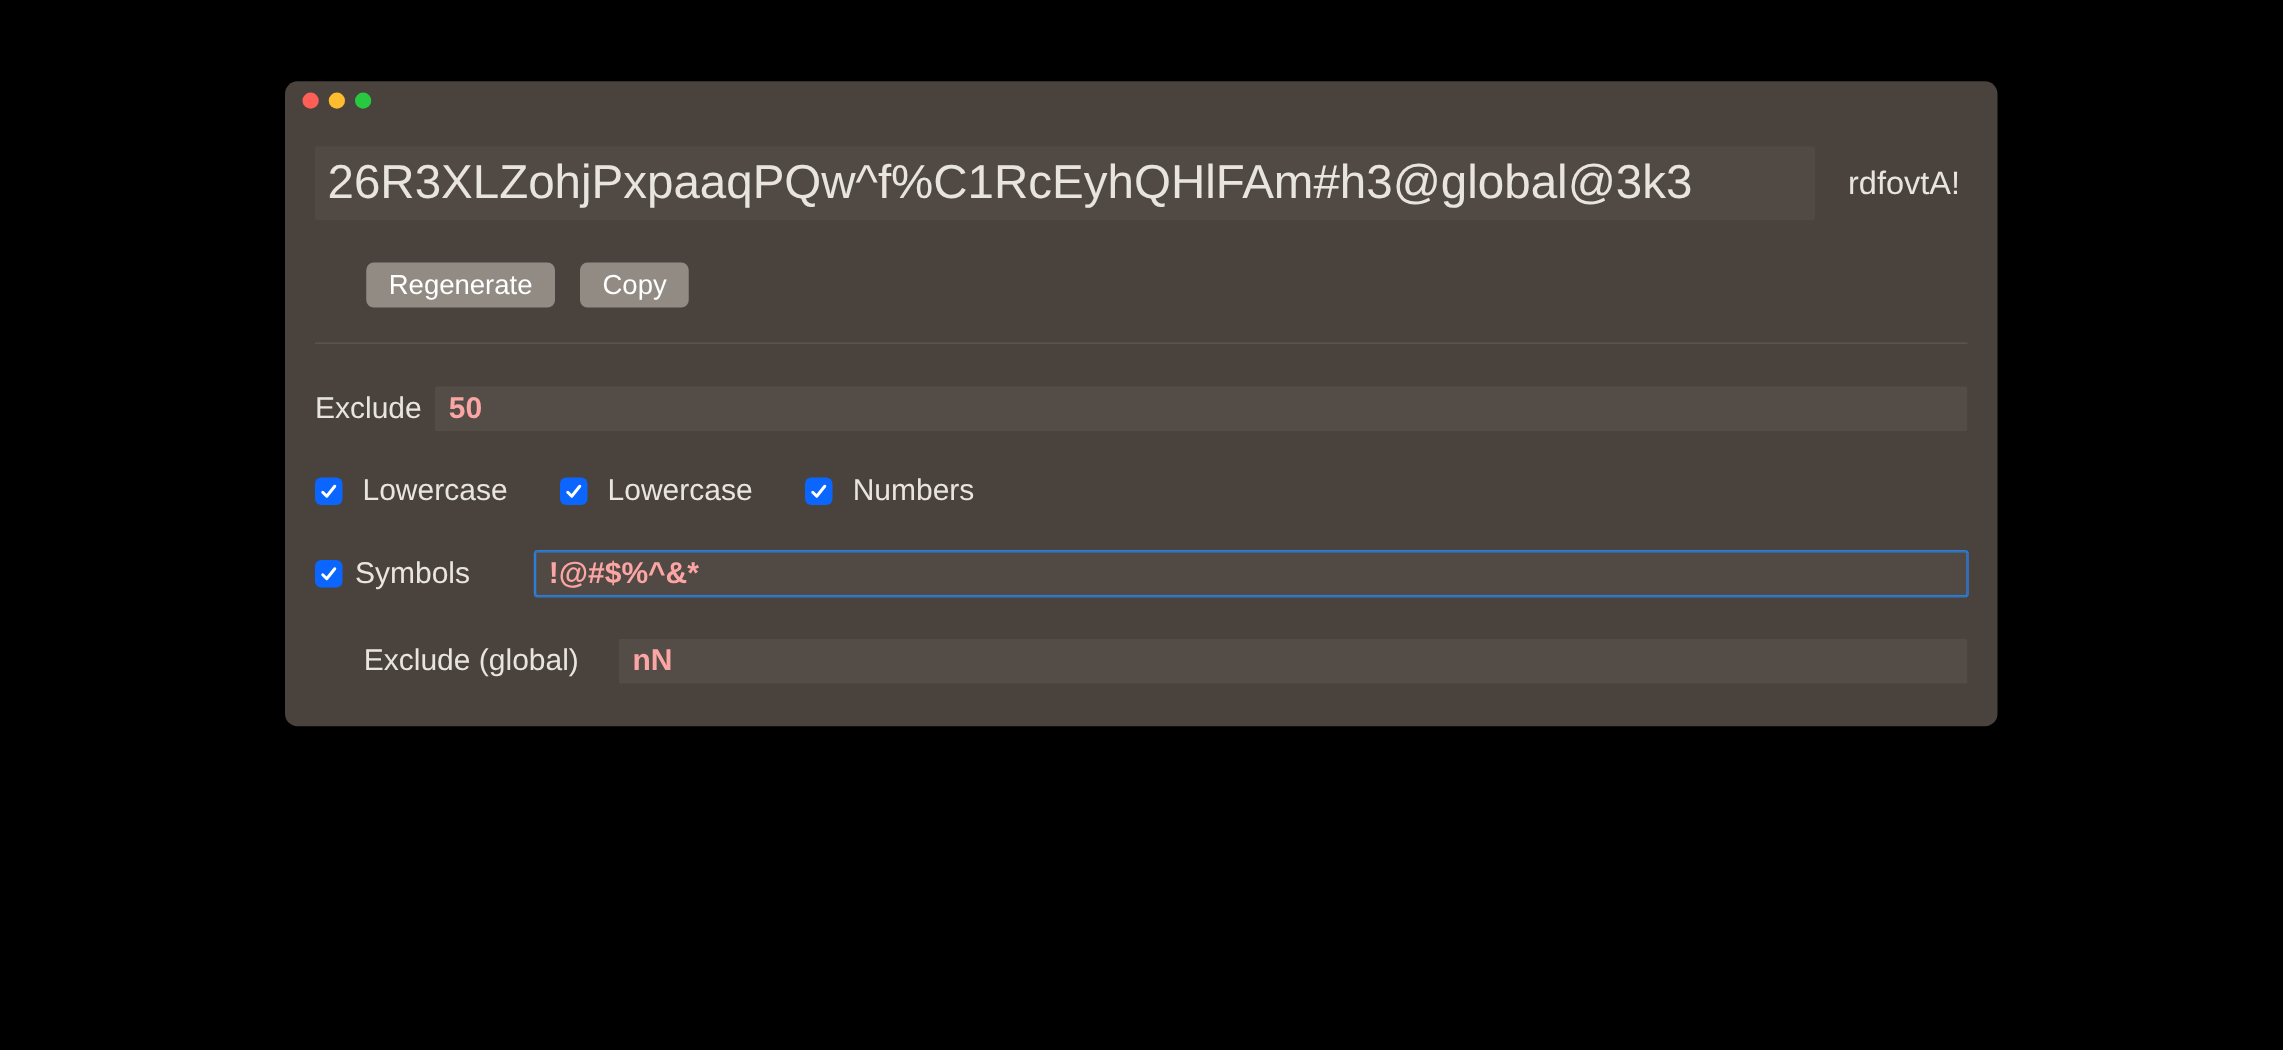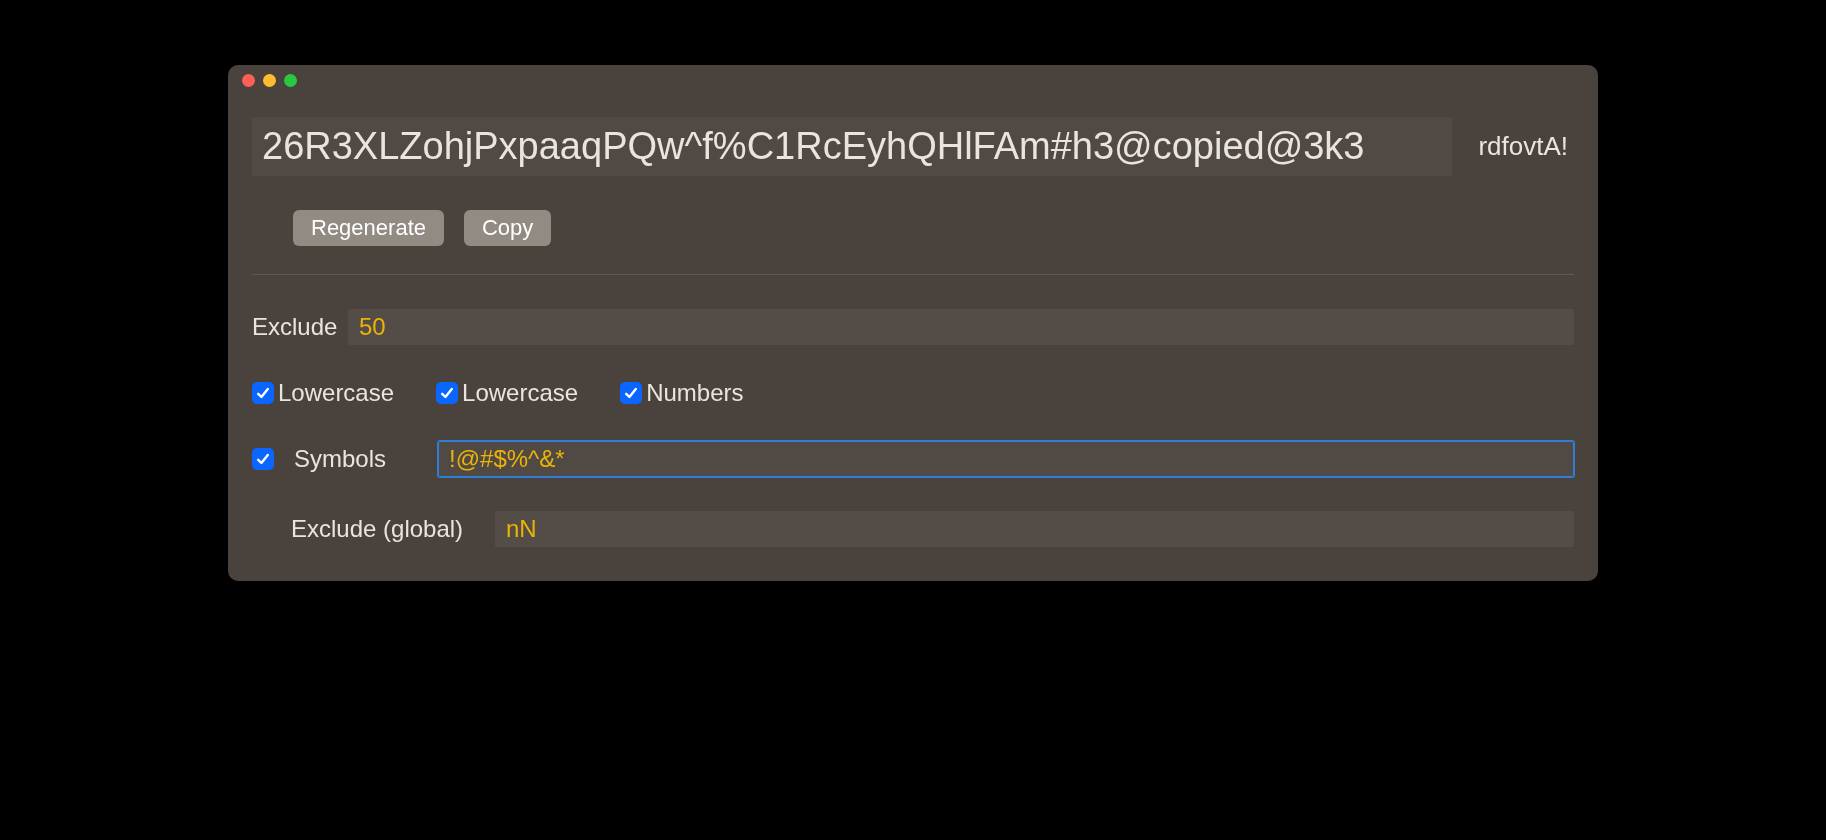--- a/index.html
+++ b/index.html
@@ -106,40 +106,41 @@
     .label-length   { width: 96px; }
     .label-exclude  { width: 204px; }
 
     input.textfield {
       flex: 1;
       background: rgba(255,255,255,0.06);
       border: 1.5px solid transparent;
       border-radius: 2px;
       padding: 3px 10px;
       font-size: 24px;
-      color: #eab308;
+      color: #fca5a5;
       outline: none;
+      font-weight: bold;
     }
     input.textfield.focus-ring {
       border-color: #2e7dd6;
       background: rgba(255,255,255,0.04);
       box-shadow: 0 0 0 1px #2e7dd6;
     }
 
     
     .check-row {
       display: flex;
       align-items: center;
       gap: 42px;
       margin-bottom: 34px;
     }
     .check {
       display: flex;
       align-items: center;
-      gap: 4px;
+      gap: 16px;
     }
     .cb {
       width: 22px;
       height: 22px;
       border-radius: 5px;
       background: #0a66ff;
       display: flex;
       align-items: center;
       justify-content: center;
       cursor: pointer;
@@ -152,37 +153,37 @@
       color: #e8e5e1;
     }
 
     
     .sym-row {
       display: flex;
       align-items: center;
       gap: 18px;
       margin-bottom: 34px;
     }
-    .sym-row .check { gap: 20px; }
+    .sym-row .check { gap: 10px; }
     .sym-row .pad { width: 16px; }
   </style>
 </head>
 <body>
 
 <div class="window">
   <div class="titlebar">
     <div class="traffic-light tl-close"></div>
     <div class="traffic-light tl-min"></div>
     <div class="traffic-light tl-zoom"></div>
   </div>
 
   <div class="content">
 
     <div class="out-row">
-      <div class="pw-box">26R3XLZohjPxpaaqPQw^f%C1RcEyhQHlFAm#h3@copied@3k3</div>
+      <div class="pw-box">26R3XLZohjPxpaaqPQw^f%C1RcEyhQHlFAm#h3@global@3k3</div>
       <div class="status">rdfovtA!</div>
     </div>
 
     <div class="btn-row">
       <button class="btn">Regenerate</button>
       <button class="btn">Copy</button>
     </div>
 
     <hr class="sep">
 

